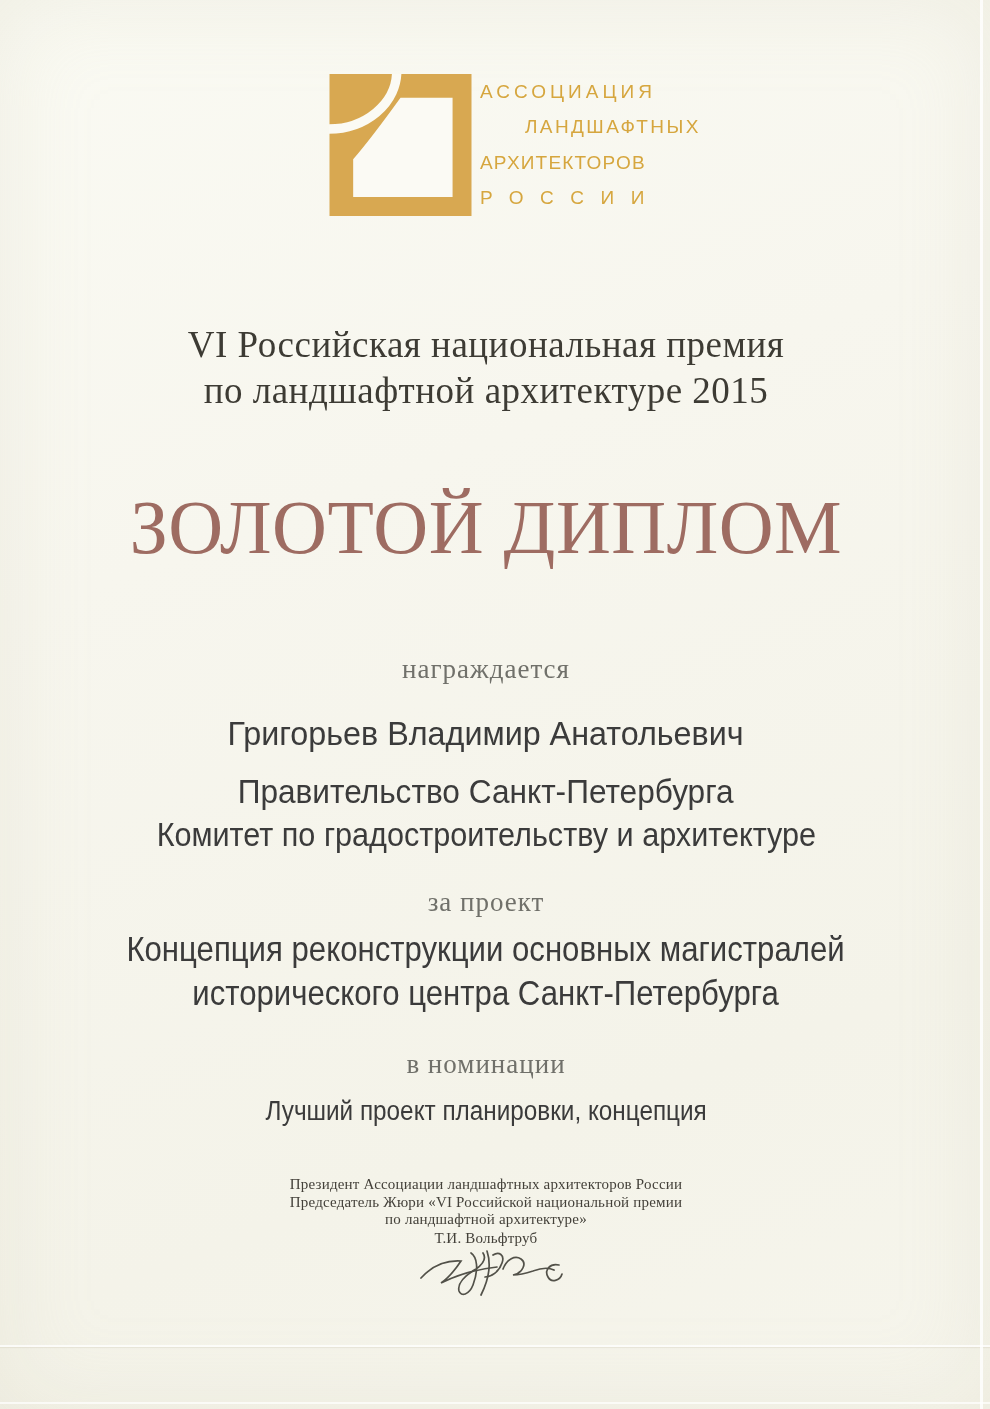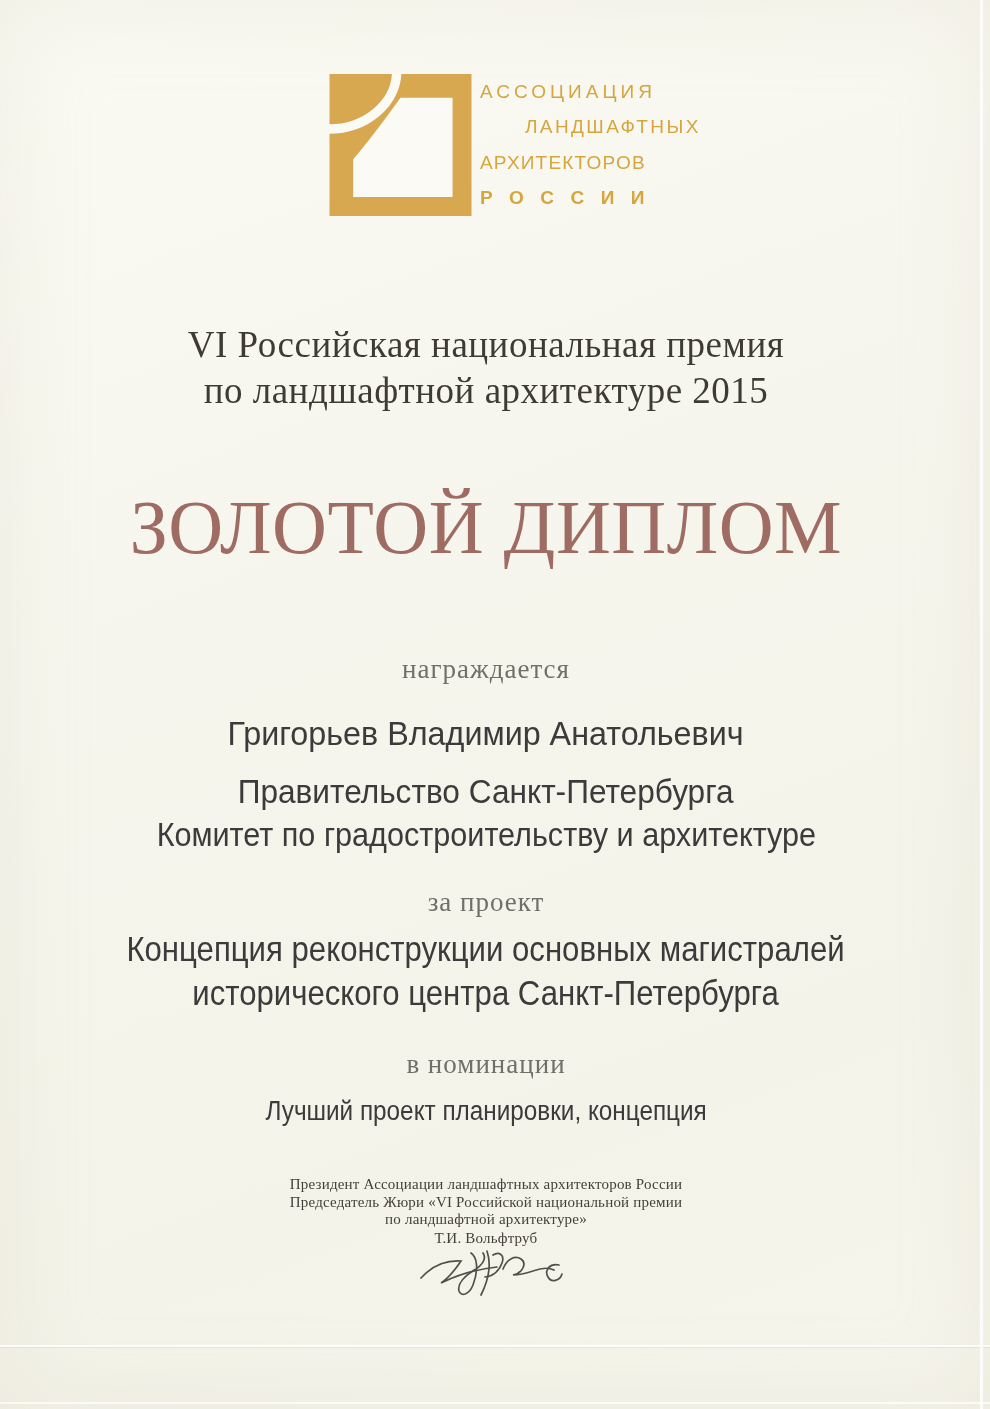--- a/index.html
+++ b/index.html
@@ -19,21 +19,21 @@
   .logo-mark{width:143px;height:142px;flex:0 0 auto;}
   .logo-caption{
     width:186px;height:128px;margin-left:8px;padding-top:7px;
     display:flex;flex-direction:column;justify-content:space-between;
     font-family:"Liberation Sans","DejaVu Sans",sans-serif;
     font-size:19px;font-weight:400;color:#d6a63e;white-space:nowrap;
   }
   .cl1{letter-spacing:4px;}
   .cl2{letter-spacing:2.4px;margin-left:45px;}
   .cl3{letter-spacing:1.2px;}
-  .cl4{letter-spacing:16.5px;font-weight:bold;}
+  .cl4{letter-spacing:16.5px;}
 
   
   .doc-title{top:322px;font-size:37px;line-height:46px;color:#3d3b34;letter-spacing:0.5px;}
   .award-title{
     top:489px;font-size:76px;line-height:76px;color:#9e6c62;
     letter-spacing:0.5px;white-space:nowrap;
   }
   .small-label{font-size:27px;color:#70706a;letter-spacing:1px;}
   .lbl-awarded{top:654px;}
   .lbl-project{top:887px;}

